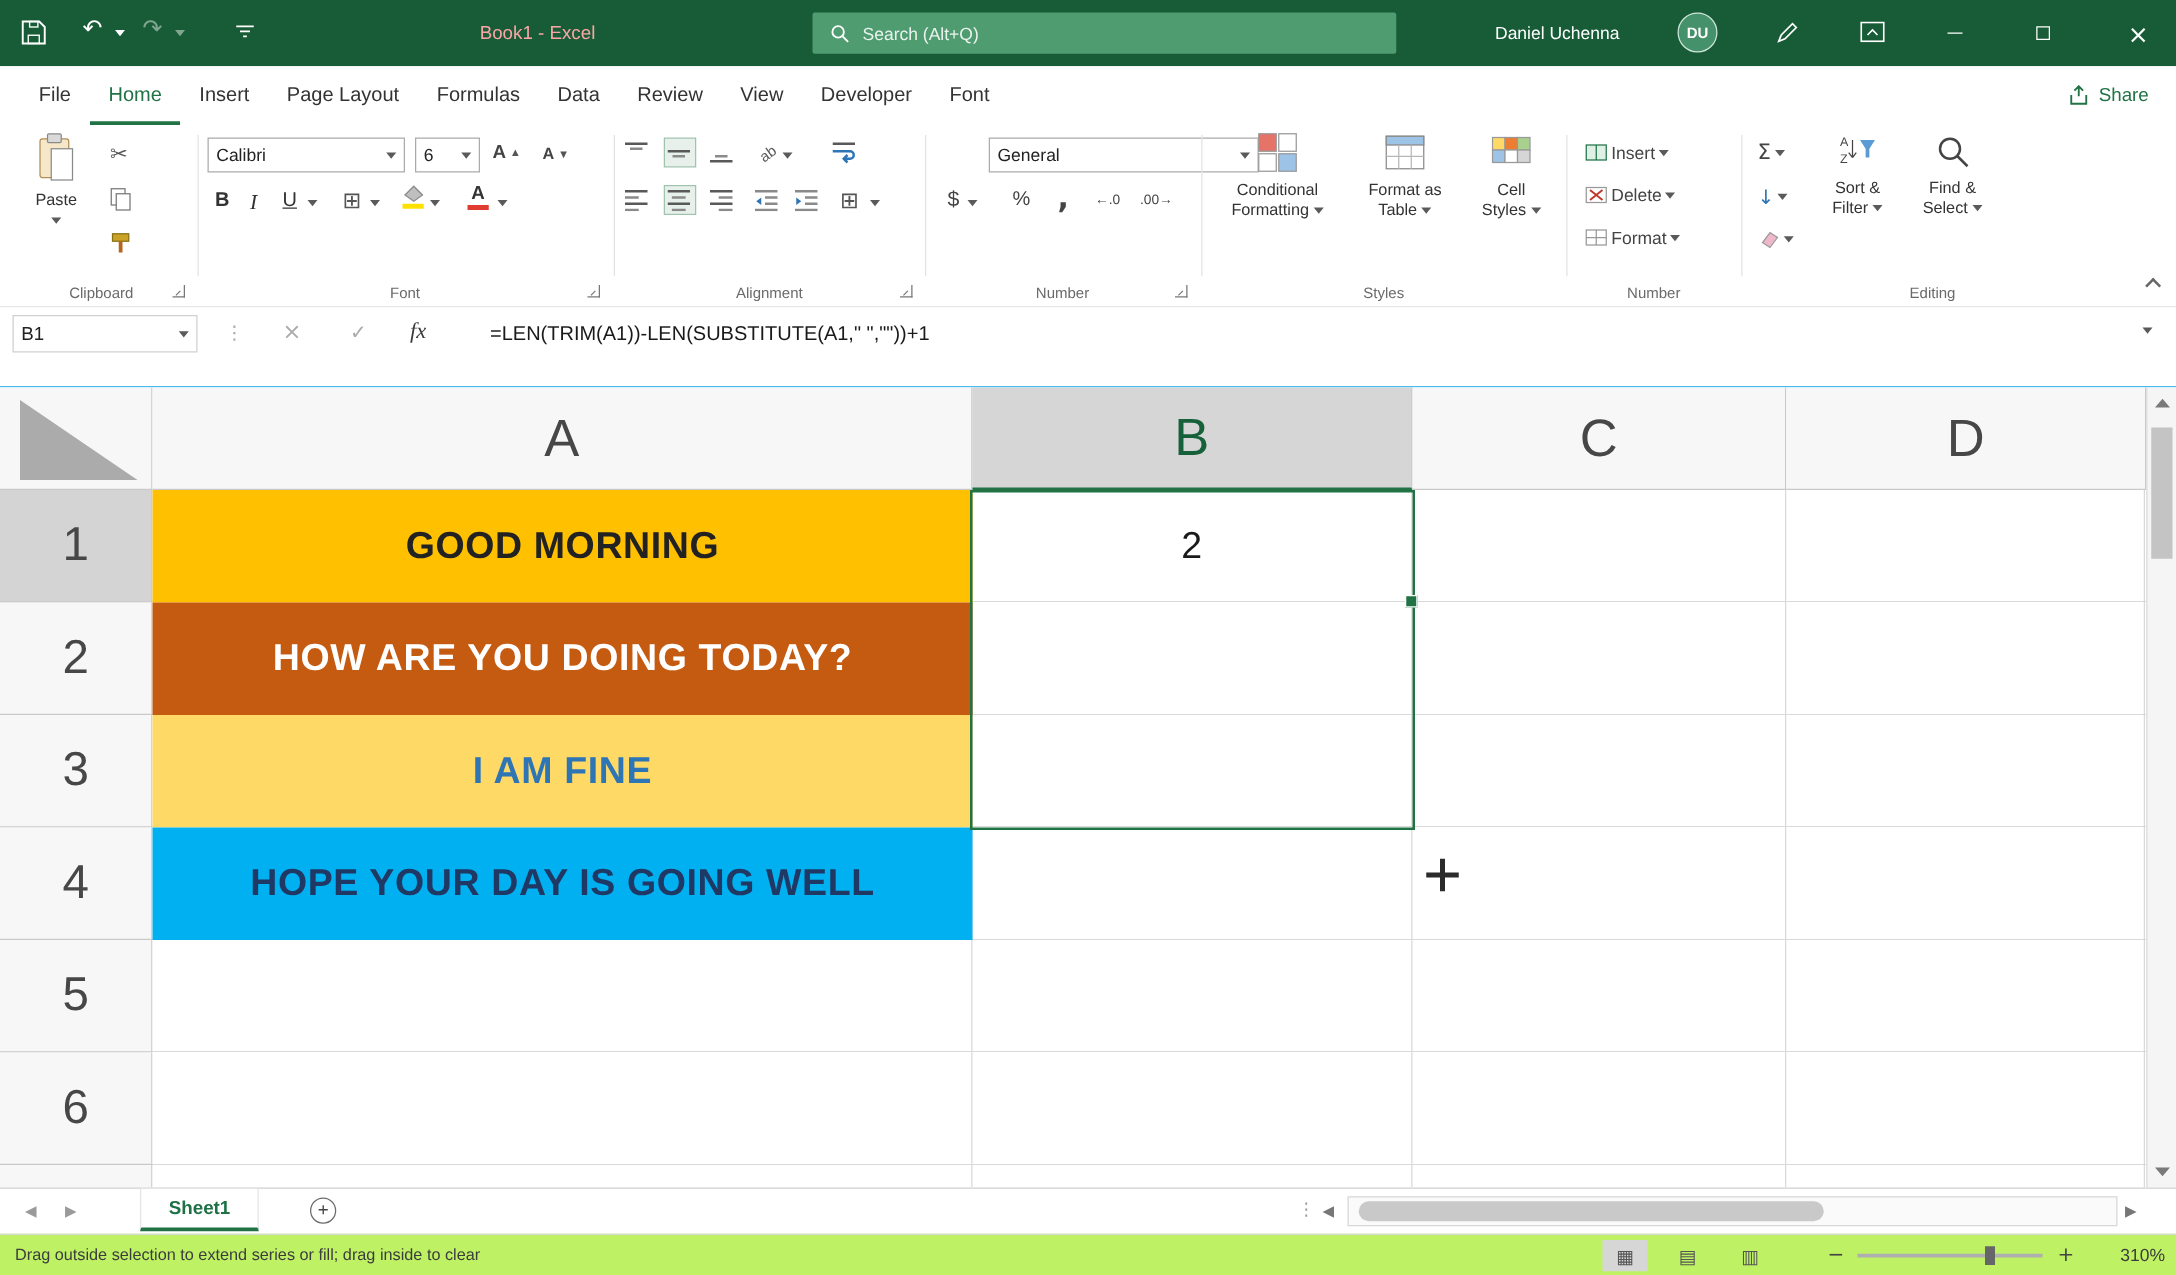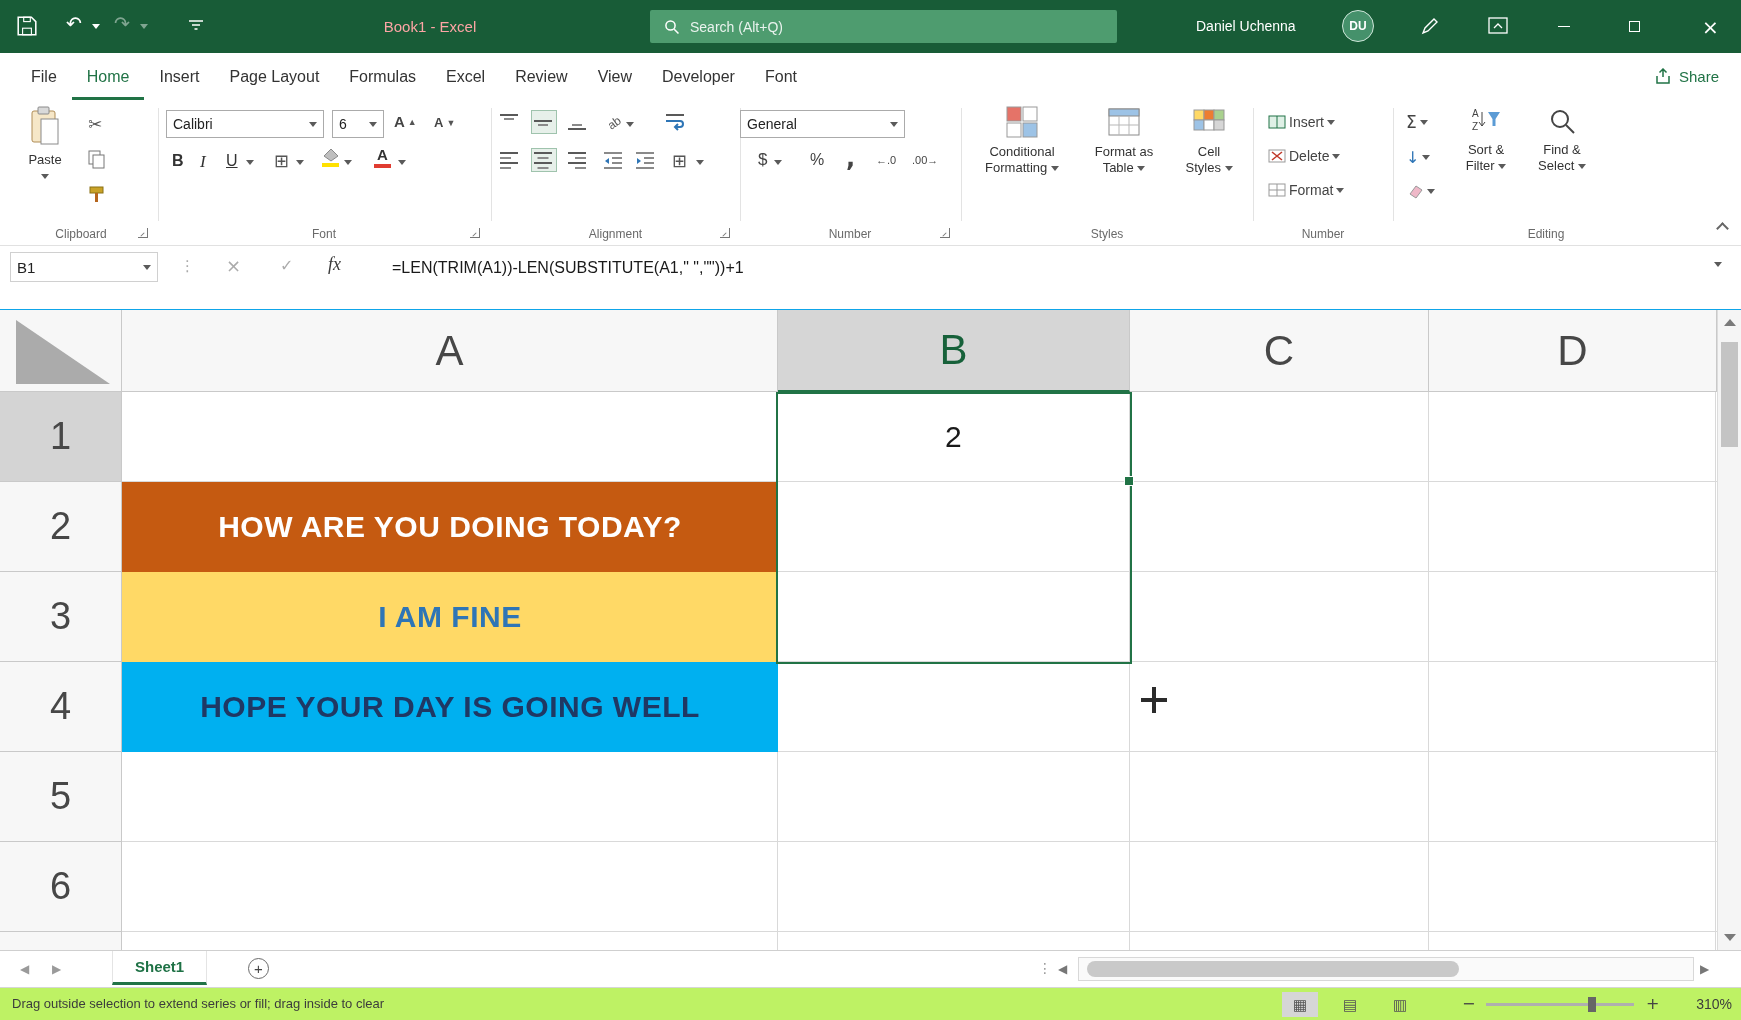--- a/index.html
+++ b/index.html
@@ -138,21 +138,21 @@
         <span>×</span>
       </div>
   </header>
 
   <nav class="menurow">
     <span class="mtab">File</span>
     <span class="mtab active">Home</span>
     <span class="mtab">Insert</span>
     <span class="mtab">Page Layout</span>
     <span class="mtab">Formulas</span>
-    <span class="mtab">Excel</span>
+    <span class="mtab">Data</span>
     <span class="mtab">Review</span>
     <span class="mtab">View</span>
     <span class="mtab">Developer</span>
     <span class="mtab">Font</span>
     <div class="share">
       <span>
           <svg width="18" height="17">
             <path d="M9 1 v8 M5.5 4.5 L9 1 l3.5 3.5" stroke="#217346" fill="none" stroke-width="1.5"></path>
             <path d="M3 8 v7 h12 v-7" fill="none" stroke="#217346" stroke-width="1.5"></path>
           </svg>
@@ -301,21 +301,21 @@
           <rect y="16" width="18" height="2" fill="#8a8a8a"></rect>
           <path d="M1 7 l4 3 -4 3 z" fill="#2E75B6"></path>
         </svg>
       </span>
     <span class="ab gl" style="left:672px;top:50px;font-size:18px;color:#555">⊞</span>
     <i class="ab chv" style="left:696px;top:60px"></i>
     <div class="glabel" style="left:494px;width:243px">Alignment</div>
     <span class="launcher" style="left:720px"></span>
     <div class="gdiv" style="left:740px"></div>
 
-    <div class="combo" style="left:740px;top:10px;width:165px">
+    <div class="combo" style="left:791px;top:10px;width:216px">
       <span>General</span>
         <i class="chv"></i>
     </div>
     <span class="ab" style="left:758px;top:50px;font-size:17px;color:#444">$</span>
     <i class="ab chv" style="left:774px;top:60px"></i>
     <span class="ab" style="left:810px;top:51px;font-size:16px;color:#444">%</span>
     <span class="ab gl" style="left:846px;top:44px;font-size:24px;font-weight:bold;color:#444">,</span>
     <span class="ab" style="left:876px;top:54px;font-size:11px;color:#444">←.0</span>
     <span class="ab" style="left:912px;top:54px;font-size:11px;color:#444">.00→</span>
     <div class="glabel" style="left:742px;width:216px">Number</div>
@@ -472,20 +472,21 @@
       <div class="rhd">4</div>
       <div class="rhd">5</div>
       <div class="rhd">6</div>
       <div class="rhd sliver"></div>
     </div>
     <div class="cells">
       <div class="vl" style="left:655px"></div>
       <div class="vl" style="left:1007px"></div>
       <div class="vl" style="left:1306px"></div>
       <div class="vl" style="left:1593px"></div>
+      <div class="cellfill" style="left: 0px; top: 0px; width: 656px; height: 90px; background: rgb(255, 192, 0); color: rgb(34, 34, 34);">GOOD MORNING</div>
       <div class="cellfill" style="left: 0px; top: 180px; width: 656px; height: 90px; background: rgb(255, 217, 102); color: rgb(46, 117, 182);">I AM FINE</div>
       <div class="cellfill" style="left: 0px; top: 90px; width: 656px; height: 90px; background: rgb(197, 90, 17); color: rgb(255, 255, 255);">HOW ARE YOU DOING TODAY?</div>
       <div class="cellfill" style="left: 0px; top: 270px; width: 656px; height: 90px; background: rgb(0, 176, 240); color: rgb(31, 56, 100);">HOPE YOUR DAY IS GOING WELL</div>
       <div class="cellfill" style="left: 656px; top: 0px; width: 351px; height: 89px; font-weight: normal; color: rgb(26, 26, 26);">2</div>
       <div class="selbox"></div>
       <div class="fillhandle"></div>
       <div class="pluscur"></div>
     </div>
     <div class="vscroll">
       <div class="tri-up"></div>

